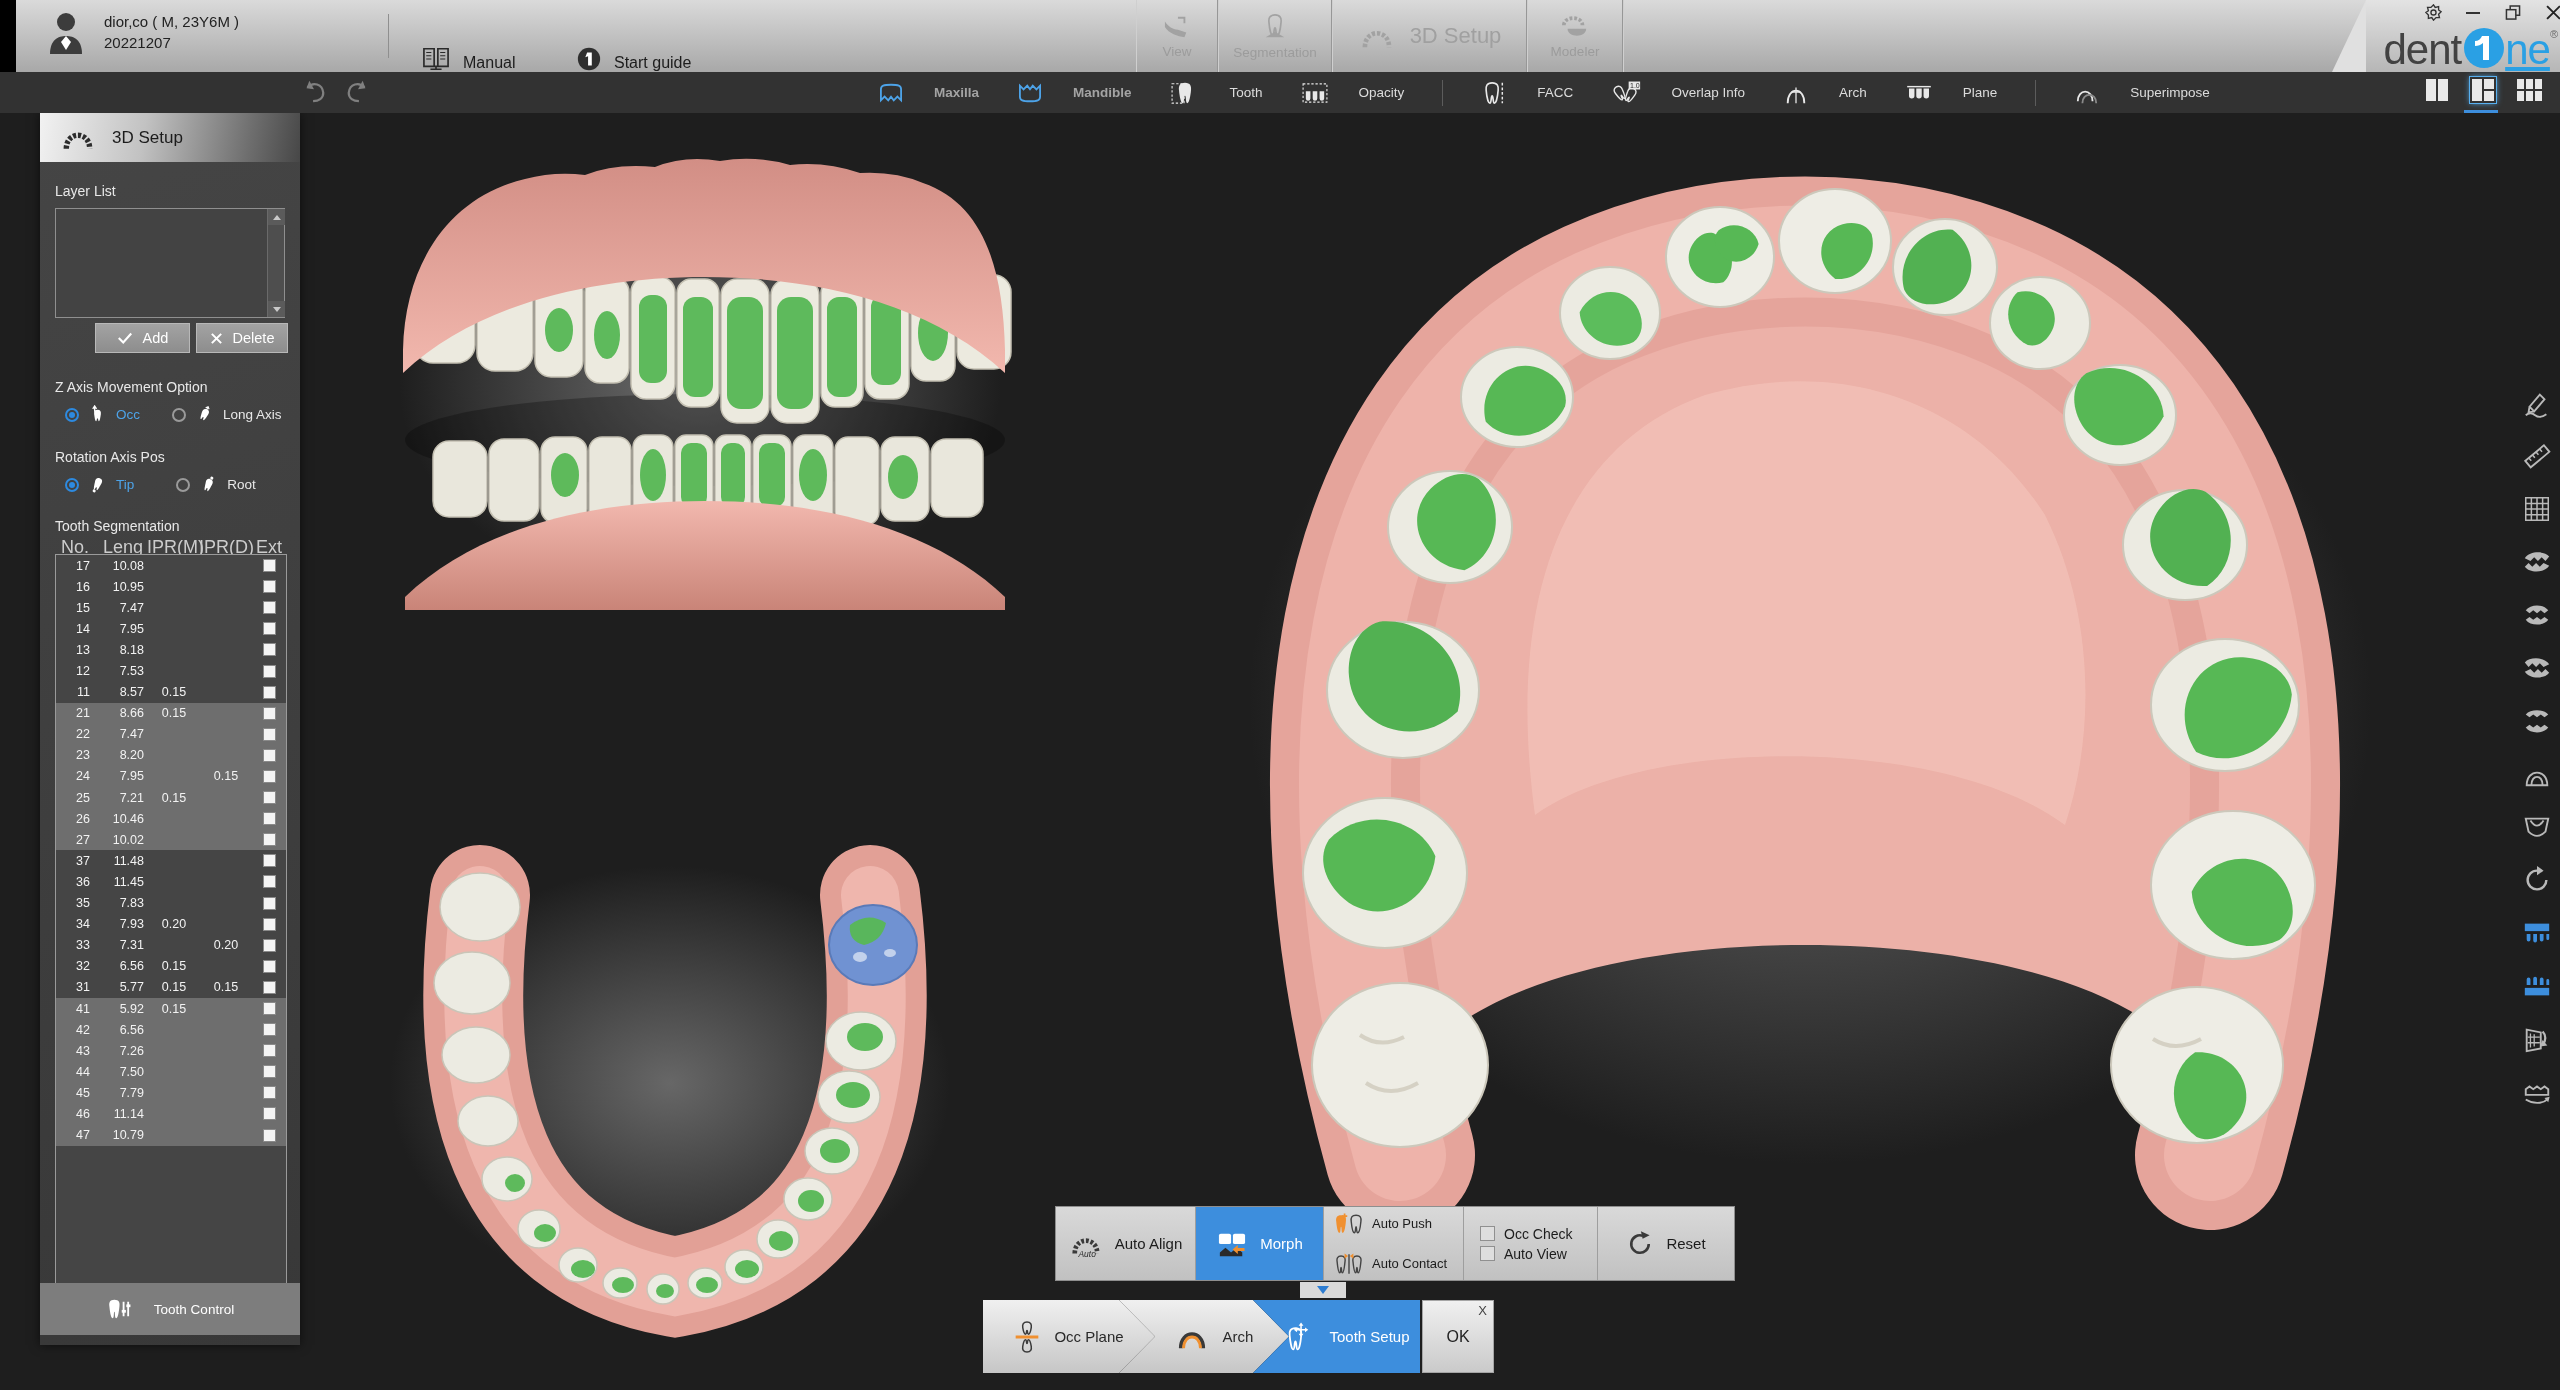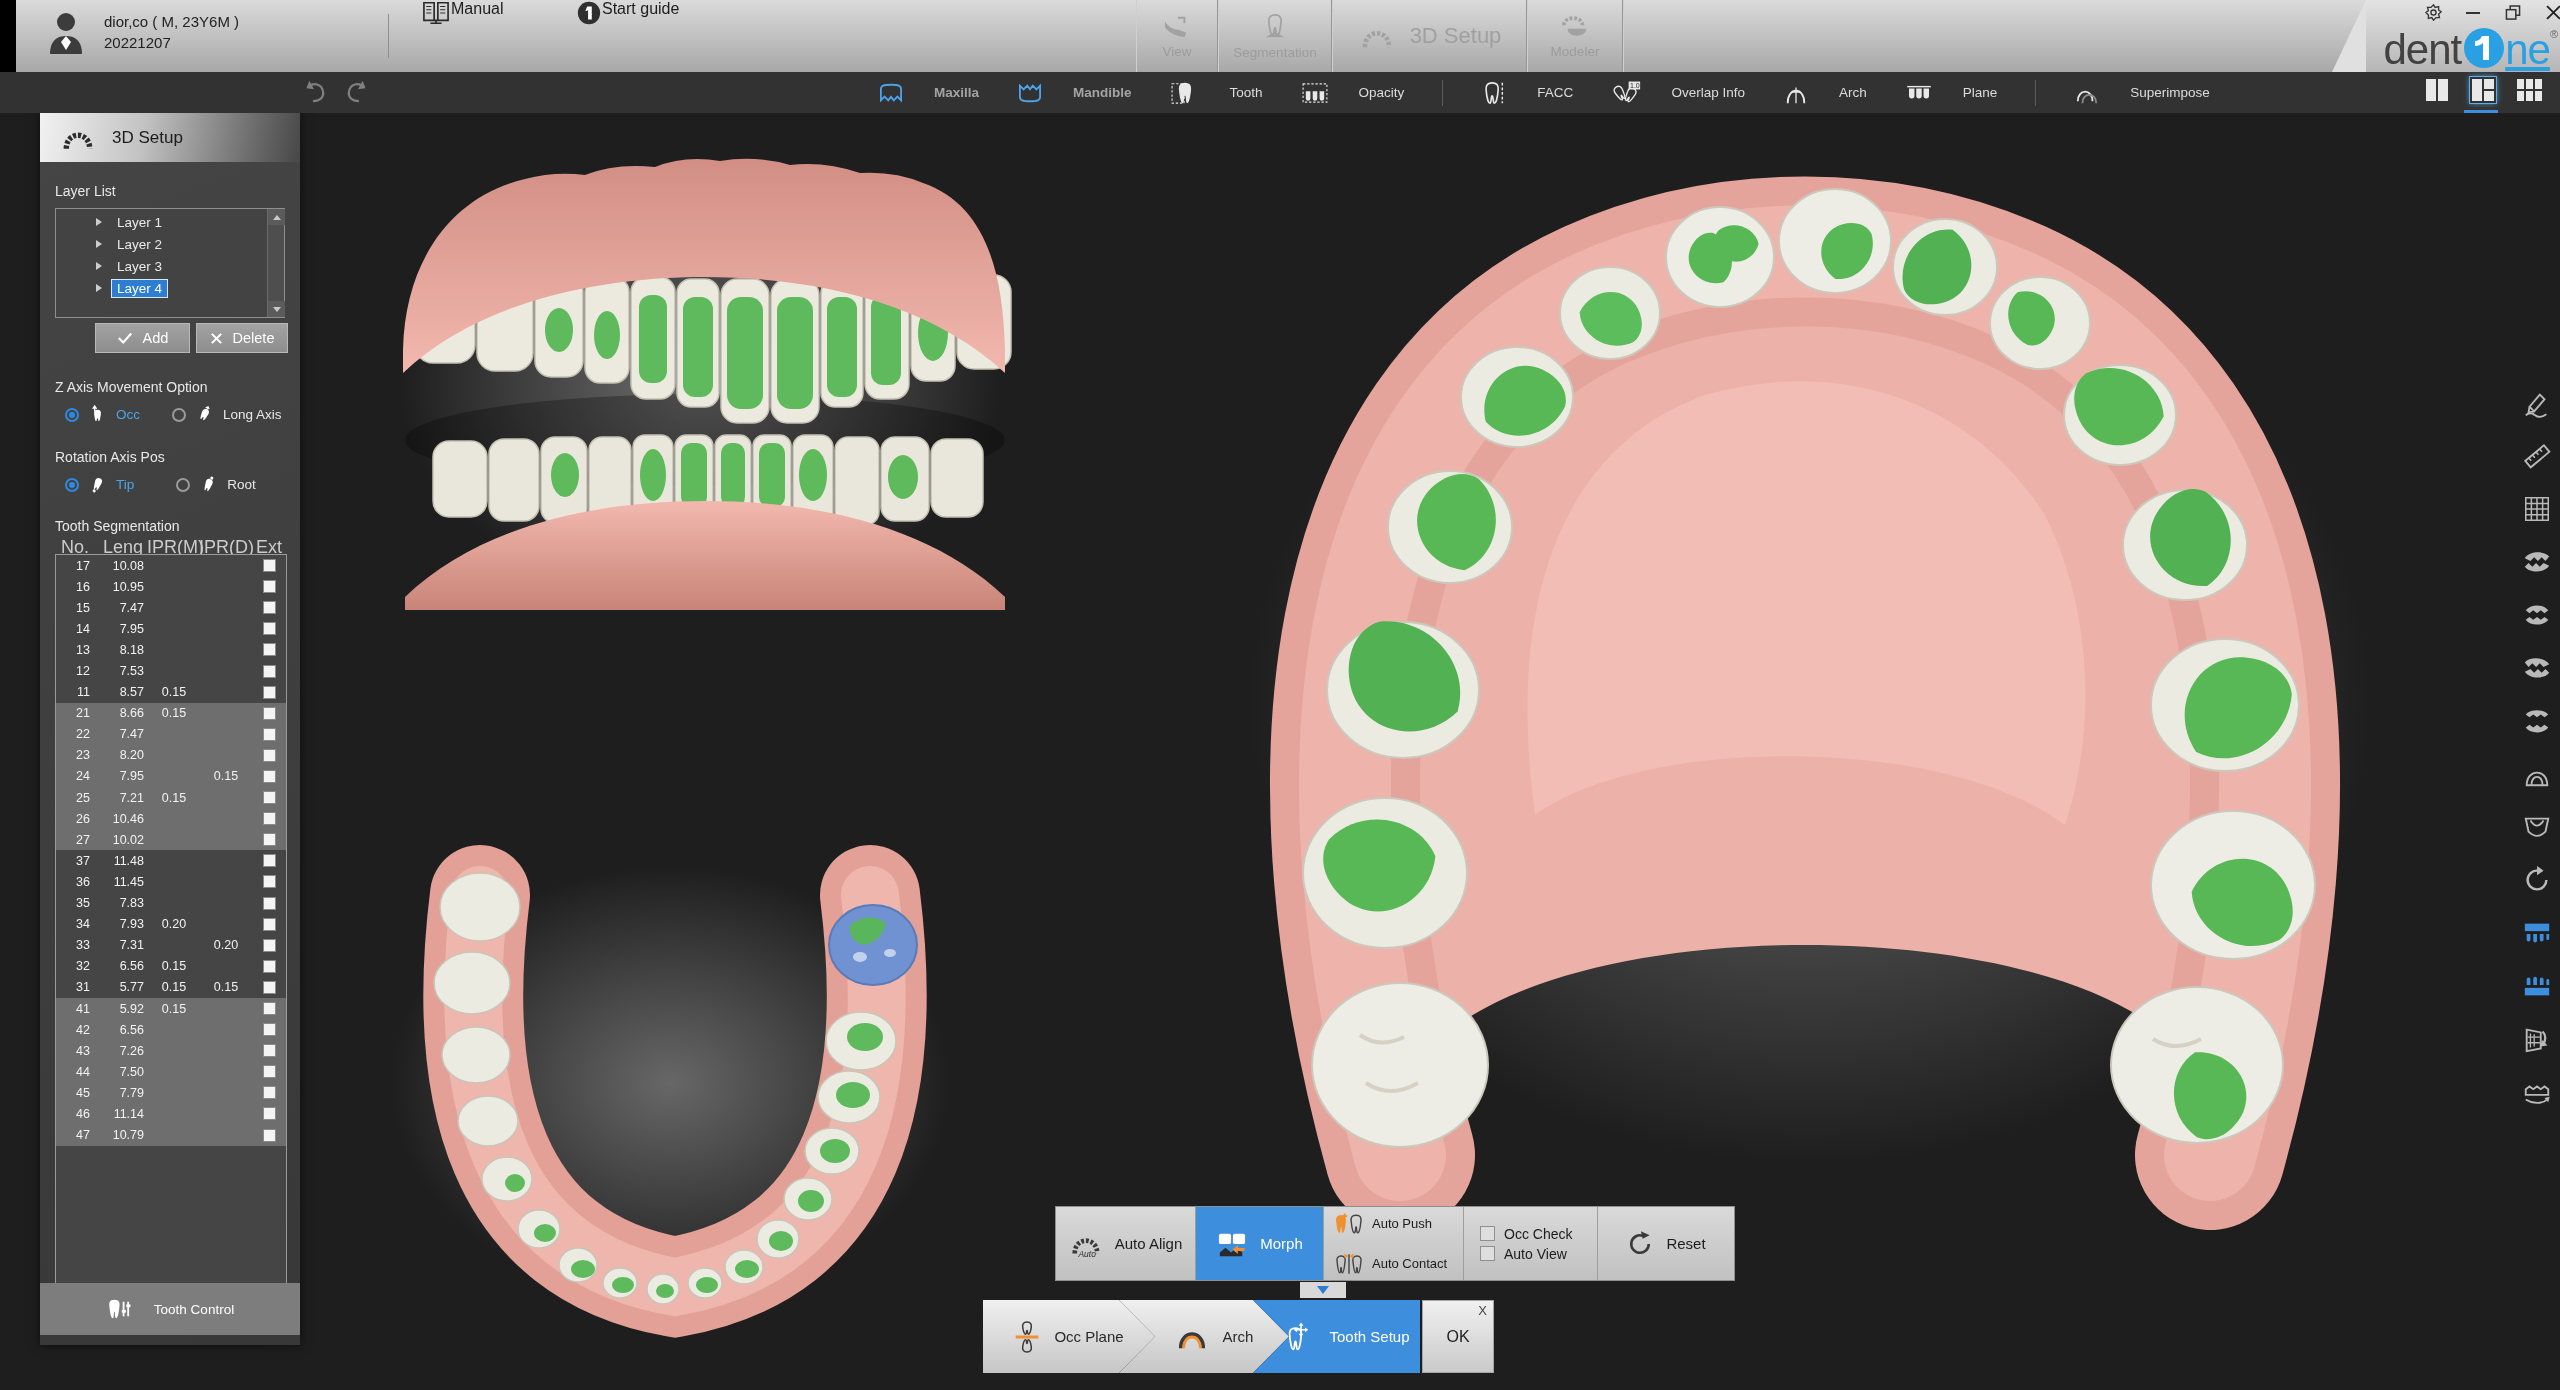--- a/index.html
+++ b/index.html
@@ -10,21 +10,21 @@
   
   .titlebar { position:absolute; left:16px; top:0; width:2560px; height:72px;
     background:linear-gradient(#dadada,#a8a8a8); }
   .logo-slab { position:absolute; right:0; top:0; width:210px; height:72px;
     background:linear-gradient(#e3e3e3,#b6b6b6); }
   .logo-slab::before { content:""; position:absolute; left:-34px; top:0;
     border-top:72px solid transparent; border-right:34px solid #e0e0e0; width:0; height:0; }
   .patient { position:absolute; left:30px; top:10px; display:flex; align-items:center; gap:18px; }
   .patient-text { font-size:15px; color:#222; line-height:21px; }
   .tb-divider { position:absolute; left:372px; top:14px; width:1px; height:44px; background:#8f8f8f; }
-  .tb-link { position:absolute; top:0; height:72px; display:flex; align-items:flex-start; 
+  .tb-link { position:absolute; top:0; height:72px; display:flex; align-items:flex-end; gap:12px;
     font-size:16px; color:#1d1d1d; cursor:pointer; }
   .tb-manual { left:405px; } .tb-start { left:560px; }
   .nav-group { position:absolute; left:1120px; top:0; height:72px; display:flex; }
   .nav-btn { border-left:1px solid #cfcfcf; border-right:1px solid #979797; height:72px;
     display:flex; flex-direction:column; align-items:center; justify-content:center; gap:4px;
     color:#9c9c9c; font-size:13.5px; }
   .nav-btn.wide { flex-direction:row; gap:14px; font-size:22px; color:#a0a0a0; }
   .winbtns { position:absolute; right:14px; top:4px; display:flex; gap:22px; align-items:center; }
   .winbtn { width:18px; height:16px; display:flex; align-items:center; justify-content:center; cursor:pointer; }
   .logo { position:absolute; right:18px; top:26px; display:flex; align-items:flex-start; font-size:42px; }
@@ -522,42 +522,20 @@
   <div class="panel">
     <div class="panel-header">
       <svg width="36" height="26" viewBox="0 0 40 28">
         <path d="M7 26 C7 6 33 6 33 26" fill="none" stroke="#2c2c2c" stroke-width="6" stroke-dasharray="3.5 2"></path>
         </svg>
       <span class="panel-title">3D Setup</span>
     </div>
 
     <span class="sec-label" style="top:70px;">Layer List</span>
     <div class="layer-box">
-      <div class="layer-rows">
-
-          <div class="layer-row">
-            <span class="layer-arrow"></span>
-            <span class="layer-label">Layer 1</span>
-          </div>
-
-          <div class="layer-row">
-            <span class="layer-arrow"></span>
-            <span class="layer-label">Layer 2</span>
-          </div>
-
-          <div class="layer-row">
-            <span class="layer-arrow"></span>
-            <span class="layer-label">Layer 3</span>
-          </div>
-
-          <div class="layer-row">
-            <span class="layer-arrow"></span>
-            <span class="layer-label selected">Layer 4</span>
-          </div>
-        </div>
       <div class="vscroll">
         <div class="vs-btn vs-up">
             <span class="tri-up"></span>
           </div>
         <div class="vs-btn vs-dn">
             <span class="tri-dn"></span>
           </div>
       </div>
     </div>
 

